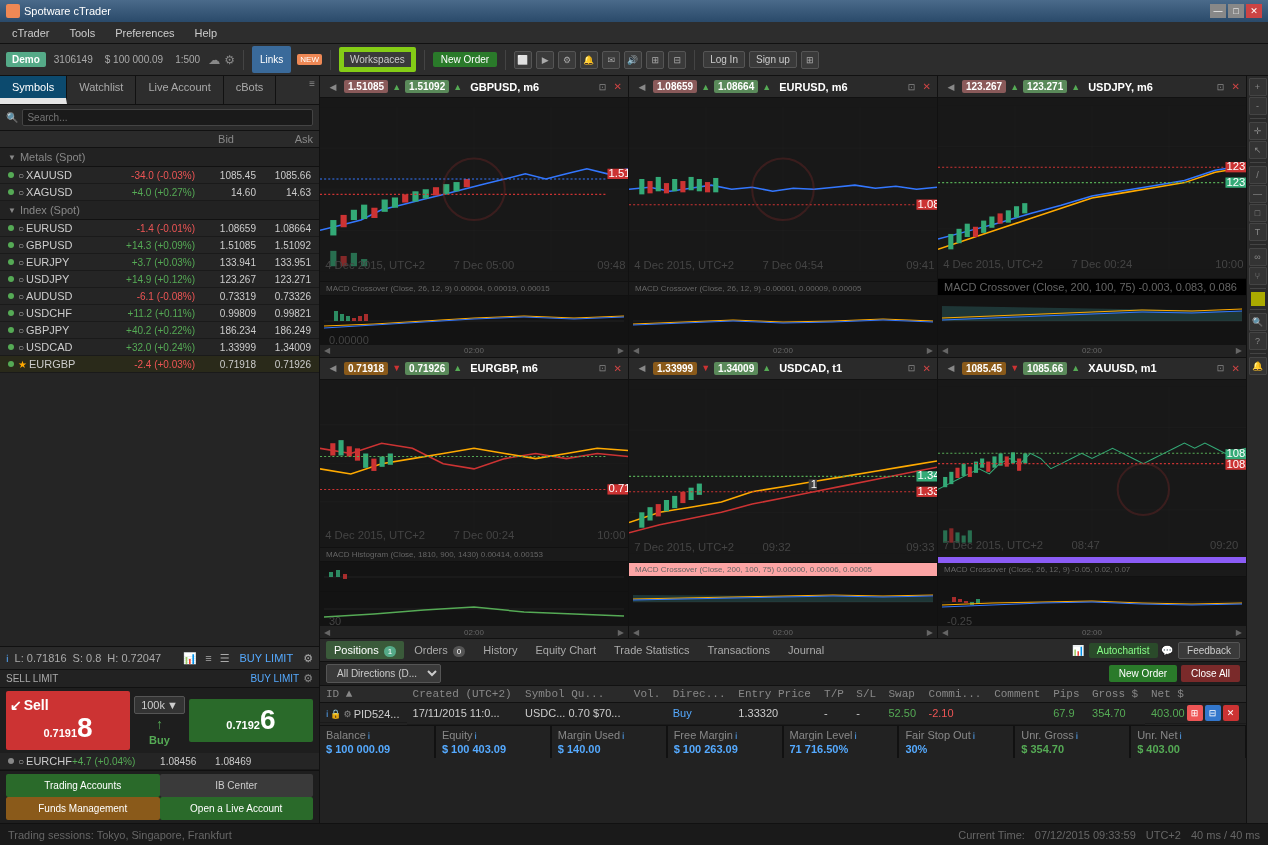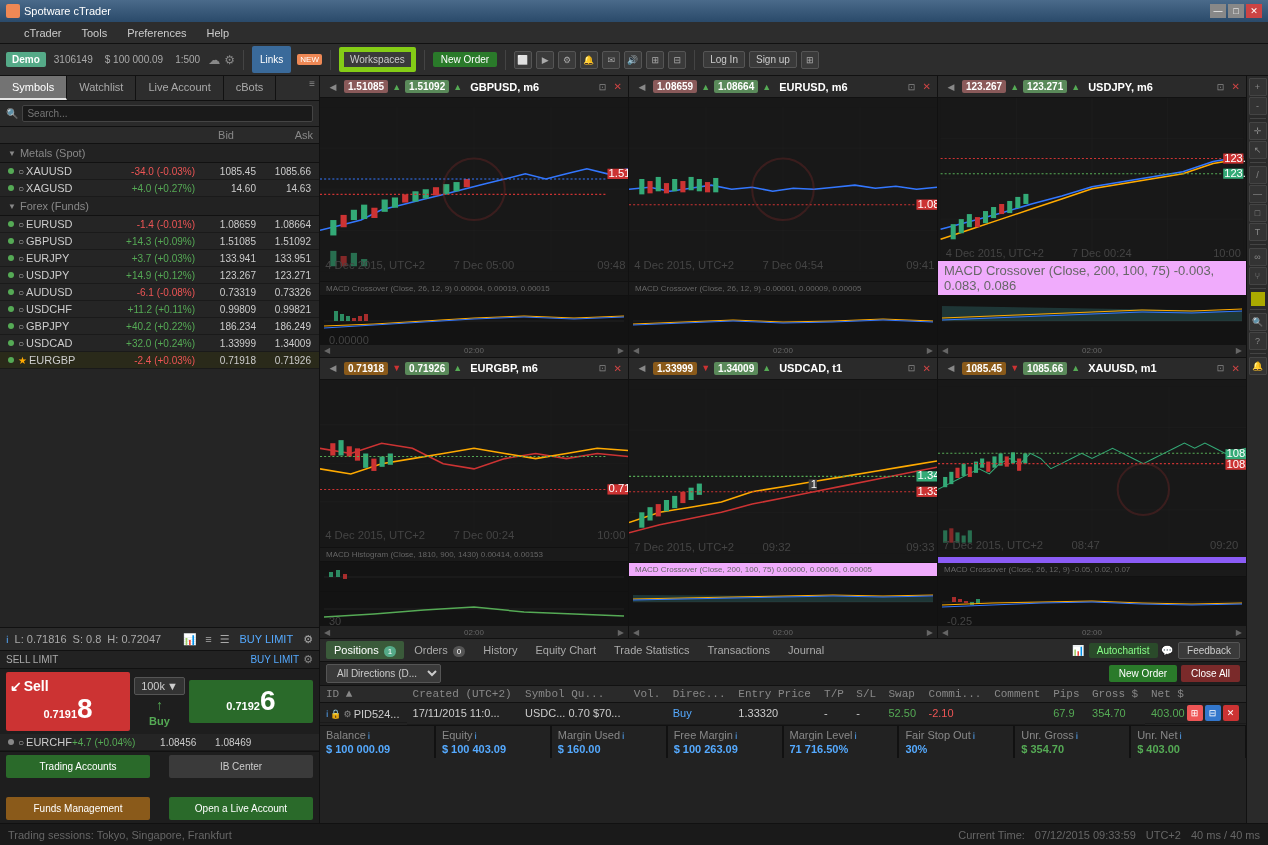--- a/index.html
+++ b/index.html
@@ -5,21 +5,21 @@
     * { box-sizing: border-box; margin: 0; padding: 0; font-family: 'Arial', sans-serif; font-size: 11px; }
     body { background: #1a1a1a; color: #ccc; overflow: hidden; width: 1268px; height: 845px; }
 
     
     #titlebar { background: linear-gradient(to bottom, #4a6a8a, #2a4a6a); height: 22px; display: flex; align-items: center; padding: 0 6px; color: #fff; font-size: 11px; text-align: center; }
     #titlebar .win-controls { margin-left: auto; display: flex; gap: 2px; }
     #titlebar .win-btn { width: 16px; height: 14px; background: #888; display: inline-flex; align-items: center; justify-content: center; font-size: 9px; cursor: pointer; color: #fff; }
     #titlebar .win-btn.close { background: #c44; }
 
     
-    #menubar { background: #2d2d2d; height: 22px; display: flex; align-items: center; padding: 0 20px; gap: 12px; border-bottom: 1px solid #111; }
+    #menubar { background: #2d2d2d; height: 22px; display: flex; align-items: center; padding: 0 8px; gap: 12px; border-bottom: 1px solid #111; }
     #menubar span { color: #ccc; cursor: pointer; padding: 2px 4px; }
 
     
     #toolbar { background: #2d2d2d; height: 32px; display: flex; align-items: center; padding: 0 6px; gap: 4px; border-bottom: 1px solid #111; }
     .demo-badge { background: #5a8; color: #fff; padding: 2px 6px; border-radius: 2px; font-weight: bold; font-size: 10px; }
     .account-info { color: #aaa; font-size: 10px; margin: 0 4px; }
     .toolbar-sep { width: 1px; height: 20px; background: #444; margin: 0 4px; }
     .toolbar-btn { background: #3a3a3a; border: 5px solid #84cc16; color: #ccc; padding: 2px 6px; cursor: pointer; font-size: 10px; border-radius: 2px; }
     .links-btn { background: #3a6a9a; color: #fff; padding: 8px 8px; border-radius: 2px; font-size: 10px; cursor: pointer; }
     .new-badge { background: #e85; color: #fff; font-size: 8px; padding: 1px 3px; border-radius: 2px; margin-left: 2px; }
@@ -27,21 +27,21 @@
     .login-btn, .signup-btn { background: #3a3a3a; border: 1px solid #555; color: #ccc; padding: 2px 6px; cursor: pointer; font-size: 10px; border-radius: 2px; }
     .toolbar-icon { width: 18px; height: 18px; background: #3a3a3a; border: 1px solid #555; display: inline-flex; align-items: center; justify-content: center; cursor: pointer; font-size: 9px; color: #aaa; border-radius: 2px; }
 
     
     #main { display: flex; height: calc(845px - 22px - 22px - 32px - 22px); }
 
     
     #left-panel { width: 320px; background: #252525; display: flex; flex-direction: column; border-right: 1px solid #111; flex-shrink: 0; }
     #left-tabs { display: flex; background: #2d2d2d; border-bottom: 1px solid #111; }
     .left-tab { padding: 5px 12px; cursor: pointer; font-size: 11px; color: #aaa; border-right: 1px solid #111; }
-    .left-tab.active { background: #737373; color: #fff; border-bottom: 2px solid #e5e5e5; }
+    .left-tab.active { background: #0c4a6e; color: #fff; border-bottom: 6px solid #e5e5e5; }
     .left-search { padding: 4px 6px; background: #2a2a2a; display: flex; align-items: center; gap: 4px; border-bottom: 1px solid #111; }
     .left-search input { flex: 1; background: #1a1a1a; border: 1px solid #444; color: #ccc; padding: 2px 4px; border-radius: 2px; font-size: 10px; }
     .col-headers { display: flex; padding: 2px 6px; background: #2a2a2a; border-bottom: 1px solid #111; font-size: 10px; color: #888; }
     .col-headers span:last-child { margin-left: auto; }
     .col-headers span:nth-child(2) { margin-left: auto; margin-right: 20px; }
     .group-header { padding: 3px 8px; background: #222; color: #888; font-size: 10px; display: flex; align-items: center; gap: 4px; cursor: pointer; border-bottom: 1px solid #111; }
     .group-header .tri { font-size: 8px; }
     .symbol-row { display: flex; align-items: center; padding: 2px 8px; border-bottom: 1px solid #1a1a1a; cursor: pointer; }
     .symbol-row .dot { width: 6px; height: 6px; border-radius: 50%; background: #888; margin-right: 4px; flex-shrink: 0; }
     .symbol-row .dot.green { background: #5a5; }
@@ -49,21 +49,21 @@
     .sym-change { font-size: 10px; margin-right: 6px; }
     .sym-change.neg { color: #e55; }
     .sym-change.pos { color: #5a5; }
     .sym-bid, .sym-ask { font-size: 10px; width: 55px; text-align: right; color: #ccc; }
 
     
     .left-bottom { padding: 4px 6px; background: #2a2a2a; border-top: 1px solid #111; font-size: 10px; color: #aaa; display: flex; align-items: center; gap: 6px; }
     .lot-control { background: #333; border: 1px solid #555; color: #ccc; padding: 2px 6px; border-radius: 2px; font-size: 10px; display: flex; align-items: center; gap: 2px; cursor: pointer; }
 
     
-    .trading-btns { display: grid; grid-template-columns: 1fr 1fr; gap: 19px; padding: 3px 6px; background: #1e1e1e; border-top: 1px solid #111; }
+    .trading-btns { display: grid; grid-template-columns: 1fr 1fr; gap: 0; padding: 3px 6px; background: #1e1e1e; border-top: 1px solid #111; }
     .trd-btn { background: #2a6a2a; color: #fff; padding: 6px; text-align: center; border-radius: 2px; cursor: pointer; font-size: 10px; }
     .trd-btn.orange { background: #8a5a1a; }
     .ib-btn { background: #3a3a3a; color: #ccc; }
     .charts-grid { display: grid; grid-template-columns: 1fr 1fr 1fr; grid-template-rows: 1fr 1fr; flex: 1; gap: 1px; background: #111; overflow: hidden; }
     .chart-panel { background: #1a1a1a; display: flex; flex-direction: column; overflow: hidden; position: relative; }
     .chart-header { background: #2a2a2a; padding: 2px 6px; display: flex; align-items: center; gap: 4px; border-bottom: 1px solid #111; height: 22px; }
     .chart-title { color: #fff; font-size: 11px; font-weight: bold; }
     .chart-price-up { background: #5a8a5a; color: #fff; padding: 1px 4px; border-radius: 2px; font-size: 10px; font-weight: bold; }
     .chart-price-down { background: #8a5a5a; color: #fff; padding: 1px 4px; border-radius: 2px; font-size: 10px; font-weight: bold; }
     .chart-btn { width: 14px; height: 14px; display: inline-flex; align-items: center; justify-content: center; color: #888; cursor: pointer; font-size: 9px; }
@@ -209,21 +209,21 @@
         <span class="dot green"></span>
         <span style="color:#aaa;font-size:10px;margin-right:2px;">○</span>
         <span class="sym-name">XAGUSD</span>
         <span class="sym-change pos">+4.0 (+0.27%)</span>
         <span class="sym-bid">14.60</span>
         <span class="sym-ask">14.63</span>
       </div>
 
       <div class="group-header">
         <span class="tri">▼</span>
-        <span>Forex (Funds)</span>
+        <span>Index (Spot)</span>
       </div>
       <div class="symbol-row">
         <span class="dot green"></span>
         <span style="color:#aaa;font-size:10px;margin-right:2px;">○</span>
         <span class="sym-name">EURUSD</span>
         <span class="sym-change neg">-1.4 (-0.01%)</span>
         <span class="sym-bid">1.08659</span>
         <span class="sym-ask">1.08664</span>
       </div>
       <div class="symbol-row">
@@ -539,21 +539,21 @@
             <line x1="0" y1="75" x2="280" y2="75" stroke="#5a5" stroke-width="1" stroke-dasharray="2,2"></line>
             <rect x="280" y="55" width="20" height="10" fill="#c33"></rect>
             <text x="281" y="63" fill="#fff" font-size="7">123.267</text>
             <rect x="280" y="70" width="20" height="10" fill="#3a7"></rect>
             <text x="281" y="78" fill="#fff" font-size="7">123.271</text>
             <text x="5" y="158" fill="#444" font-size="7">4 Dec 2015, UTC+2</text>
             <text x="130" y="158" fill="#444" font-size="7">7 Dec 00:24</text>
             <text x="270" y="158" fill="#444" font-size="7">10:00</text>
           </svg>
         </div>
-        <div style="background:#f0abfc;padding:2px 6px;border-top:1px solid #111;font-size:13px;color:#666;">MACD Crossover (Close, 200, 100, 75) -0.003, 0.083, 0.086</div>
+        <div style="background:#000000;padding:2px 6px;border-top:1px solid #111;font-size:11px;color:#666;">MACD Crossover (Close, 200, 100, 75) -0.003, 0.083, 0.086</div>
         <div style="height:50px;background:#131313;border-top:1px solid #111;">
           <svg width="100%" height="50" viewBox="0 0 300 50">
             <rect width="300" height="50" fill="#131313"></rect>
             <line x1="0" y1="25" x2="300" y2="25" stroke="#333" stroke-width="0.5"></line>
 
             <polygon points="0,25 300,25 300,15 0,10" fill="#2a5a5a" opacity="0.5"></polygon>
             <polyline points="0,22 50,20 100,18 150,16 200,14 250,15 300,13" stroke="#fa0" stroke-width="1" fill="none"></polyline>
             <polyline points="0,24 50,22 100,20 150,18 200,16 250,17 300,15" stroke="#37f" stroke-width="1" fill="none"></polyline>
           </svg>
         </div>
@@ -671,21 +671,21 @@
             <rect x="280" y="95" width="20" height="10" fill="#c33"></rect>
             <text x="281" y="103" fill="#fff" font-size="7">1.33999</text>
 
             <rect x="175" y="88" width="8" height="10" fill="#444"></rect>
             <text x="177" y="96" fill="#fff" font-size="7">1</text>
             <text x="5" y="158" fill="#444" font-size="7">7 Dec 2015, UTC+2</text>
             <text x="130" y="158" fill="#444" font-size="7">09:32</text>
             <text x="270" y="158" fill="#444" font-size="7">09:33</text>
           </svg>
         </div>
-        <div style="background:#f0abfc;padding:2px 6px;border-top:1px solid #111;font-size:8px;color:#666;">MACD Crossover (Close, 200, 100, 75) 0.00000, 0.00006, 0.00005</div>
+        <div style="background:#fca5a5;padding:2px 6px;border-top:1px solid #111;font-size:8px;color:#666;">MACD Crossover (Close, 200, 100, 75) 0.00000, 0.00006, 0.00005</div>
         <div style="height:50px;background:#131313;border-top:1px solid #111;">
           <svg width="100%" height="50" viewBox="0 0 300 50">
             <rect width="300" height="50" fill="#131313"></rect>
             <line x1="0" y1="25" x2="300" y2="25" stroke="#333" stroke-width="0.5"></line>
             <polygon points="0,25 300,25 300,20 0,18" fill="#2a5a5a" opacity="0.5"></polygon>
             <polyline points="0,22 50,21 100,20 150,19 200,18 250,19 300,18" stroke="#fa0" stroke-width="1" fill="none"></polyline>
             <polyline points="0,23 50,22 100,21 150,20 200,19 250,20 300,19" stroke="#37f" stroke-width="1" fill="none"></polyline>
           </svg>
         </div>
         <div class="chart-nav">
@@ -876,21 +876,21 @@
             <span>Equity</span>
             <span style="color:#5af;font-size:9px;">ℹ</span>
           </div>
           <div class="stat-value">$ 100 403.09</div>
         </div>
         <div class="stat-cell">
           <div class="stat-label">
             <span>Margin Used</span>
             <span style="color:#5af;font-size:9px;">ℹ</span>
           </div>
-          <div class="stat-value">$ 160.00</div>
+          <div class="stat-value">$ 140.00</div>
         </div>
         <div class="stat-cell">
           <div class="stat-label">
             <span>Free Margin</span>
             <span style="color:#5af;font-size:9px;">ℹ</span>
           </div>
           <div class="stat-value">$ 100 263.09</div>
         </div>
         <div class="stat-cell">
           <div class="stat-label">

